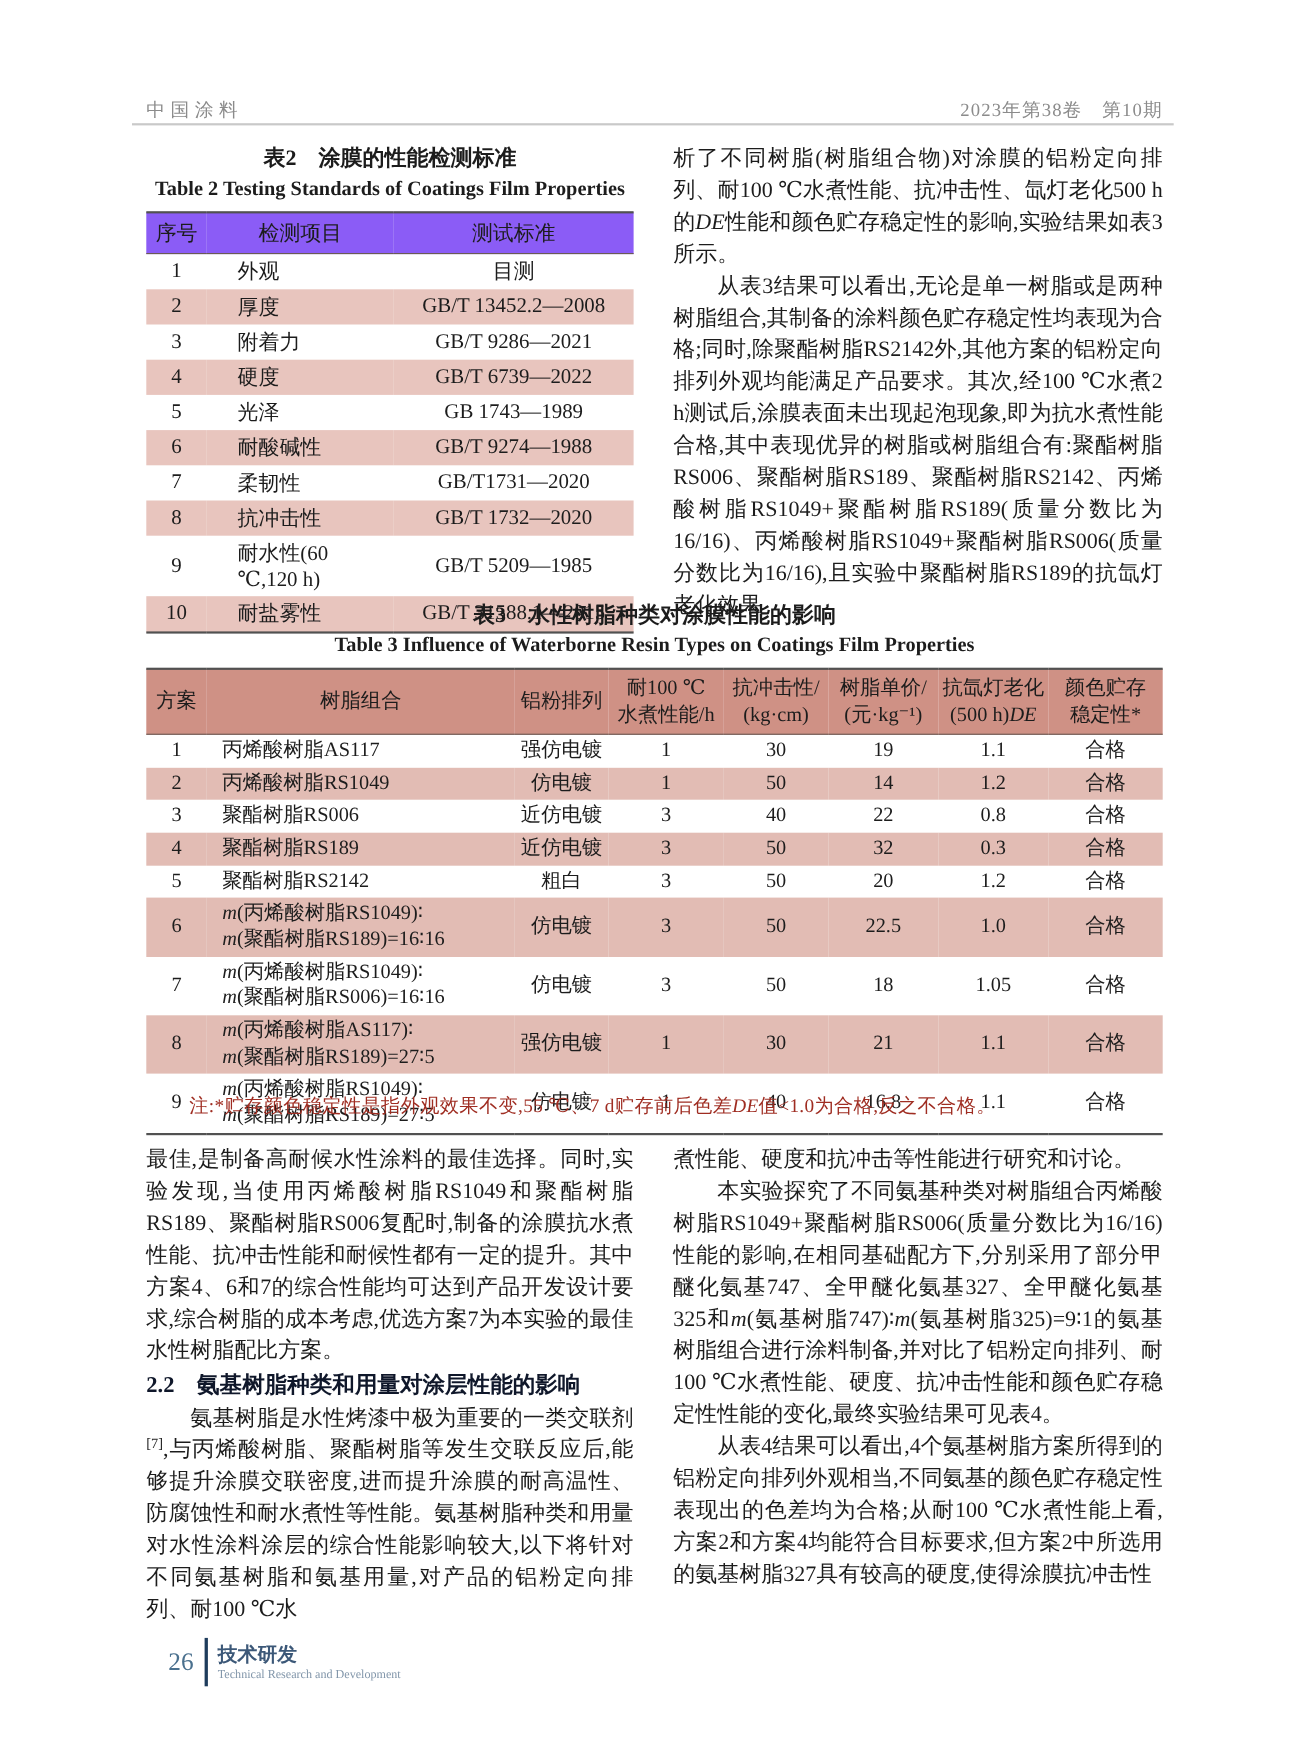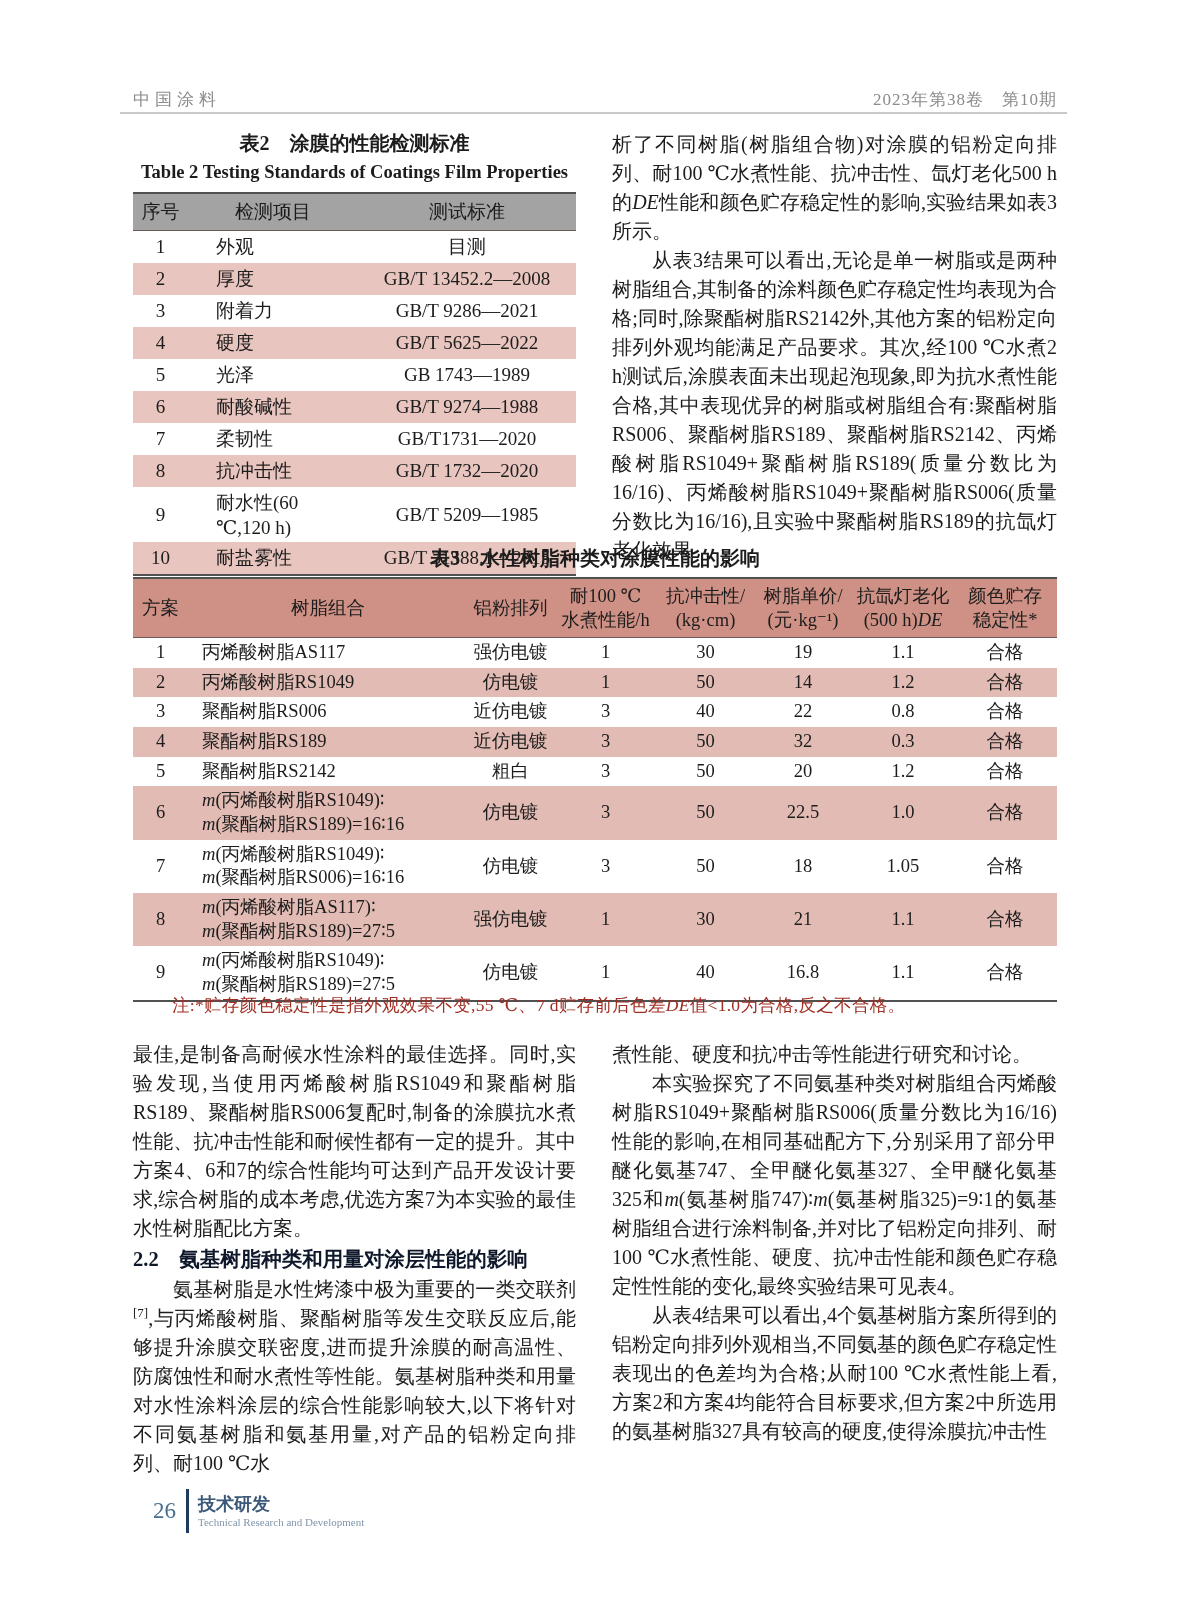--- a/index.html
+++ b/index.html
@@ -35,21 +35,21 @@
   }
 
   
   .tbl-title-zh{font-size:20px;font-weight:bold;text-align:center;margin:0 0 5px 0;}
   .tbl-title-en{font-size:18.5px;font-weight:bold;text-align:center;margin:0 0 9px 0;}
 
   
   table{border-collapse:collapse;table-layout:fixed;}
   .tbl2{width:443px;font-size:19px;border-top:2px solid #515151;border-bottom:2px solid #515151;}
   .tbl2 thead th{
-    background:#a3a3a3;font-weight:normal;padding:5px 2px;text-align:center;
+    background:#8b5cf6;font-weight:normal;padding:5px 2px;text-align:center;
     border-bottom:1px solid #6b5a55;
   }
   .tbl2 td{padding:3px 2px;text-align:center;height:22px;}
   .tbl2 td.cell-left{text-align:left;padding-left:28px;}
   .tbl2 tbody tr:nth-child(even){background:#e8c5be;}
 
   
   .tbl3{width:924px;font-size:18.5px;border-top:2px solid #515151;border-bottom:2px solid #515151;}
   .tbl3 thead th{
     background:#cf9185;font-weight:normal;padding:5px 1px;text-align:center;
@@ -111,21 +111,21 @@
           <td>GB/T 13452.2—2008</td>
         </tr>
         <tr>
           <td>3</td>
           <td class="cell-left">附着力</td>
           <td>GB/T 9286—2021</td>
         </tr>
         <tr>
           <td>4</td>
           <td class="cell-left">硬度</td>
-          <td>GB/T 5625—2022</td>
+          <td>GB/T 6739—2022</td>
         </tr>
         <tr>
           <td>5</td>
           <td class="cell-left">光泽</td>
           <td>GB 1743—1989</td>
         </tr>
         <tr>
           <td>6</td>
           <td class="cell-left">耐酸碱性</td>
           <td>GB/T 9274—1988</td>
@@ -154,20 +154,21 @@
   </table>
 </div>
 
 <div class="abs body-col" style="left:612px;top:130px;width:445px;" id="right-top-col">
     <p>析了不同树脂(树脂组合物)对涂膜的铝粉定向排列、耐100 ℃水煮性能、抗冲击性、氙灯老化500 h的<i>DE</i>性能和颜色贮存稳定性的影响,实验结果如表3所示。</p>
     <p class="indent">从表3结果可以看出,无论是单一树脂或是两种树脂组合,其制备的涂料颜色贮存稳定性均表现为合格;同时,除聚酯树脂RS2142外,其他方案的铝粉定向排列外观均能满足产品要求。其次,经100 ℃水煮2 h测试后,涂膜表面未出现起泡现象,即为抗水煮性能合格,其中表现优异的树脂或树脂组合有:聚酯树脂RS006、聚酯树脂RS189、聚酯树脂RS2142、丙烯酸树脂RS1049+聚酯树脂RS189(质量分数比为16/16)、丙烯酸树脂RS1049+聚酯树脂RS006(质量分数比为16/16),且实验中聚酯树脂RS189的抗氙灯老化效果</p>
   </div>
 
 <div class="abs" style="left:133px;top:545px;width:924px;">
   <p class="tbl-title-zh">表3　水性树脂种类对涂膜性能的影响</p>
+  <p class="tbl-title-en">Table 3  Influence of Waterborne Resin Types on Coatings Film Properties</p>
   <table class="tbl3">
     <colgroup>
       <col style="width:55px">
         <col style="width:280px">
         <col style="width:85px">
         <col style="width:105px">
       <col style="width:95px">
         <col style="width:100px">
         <col style="width:100px">
         <col style="width:104px">

